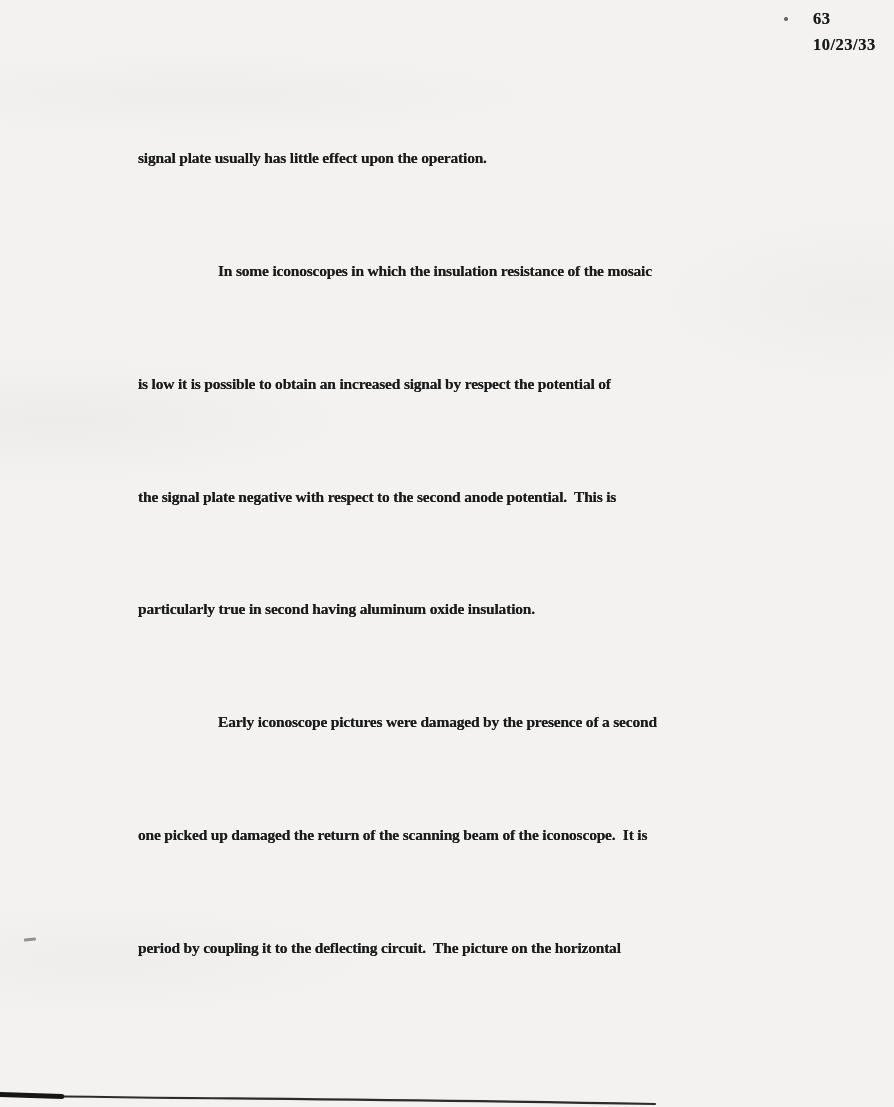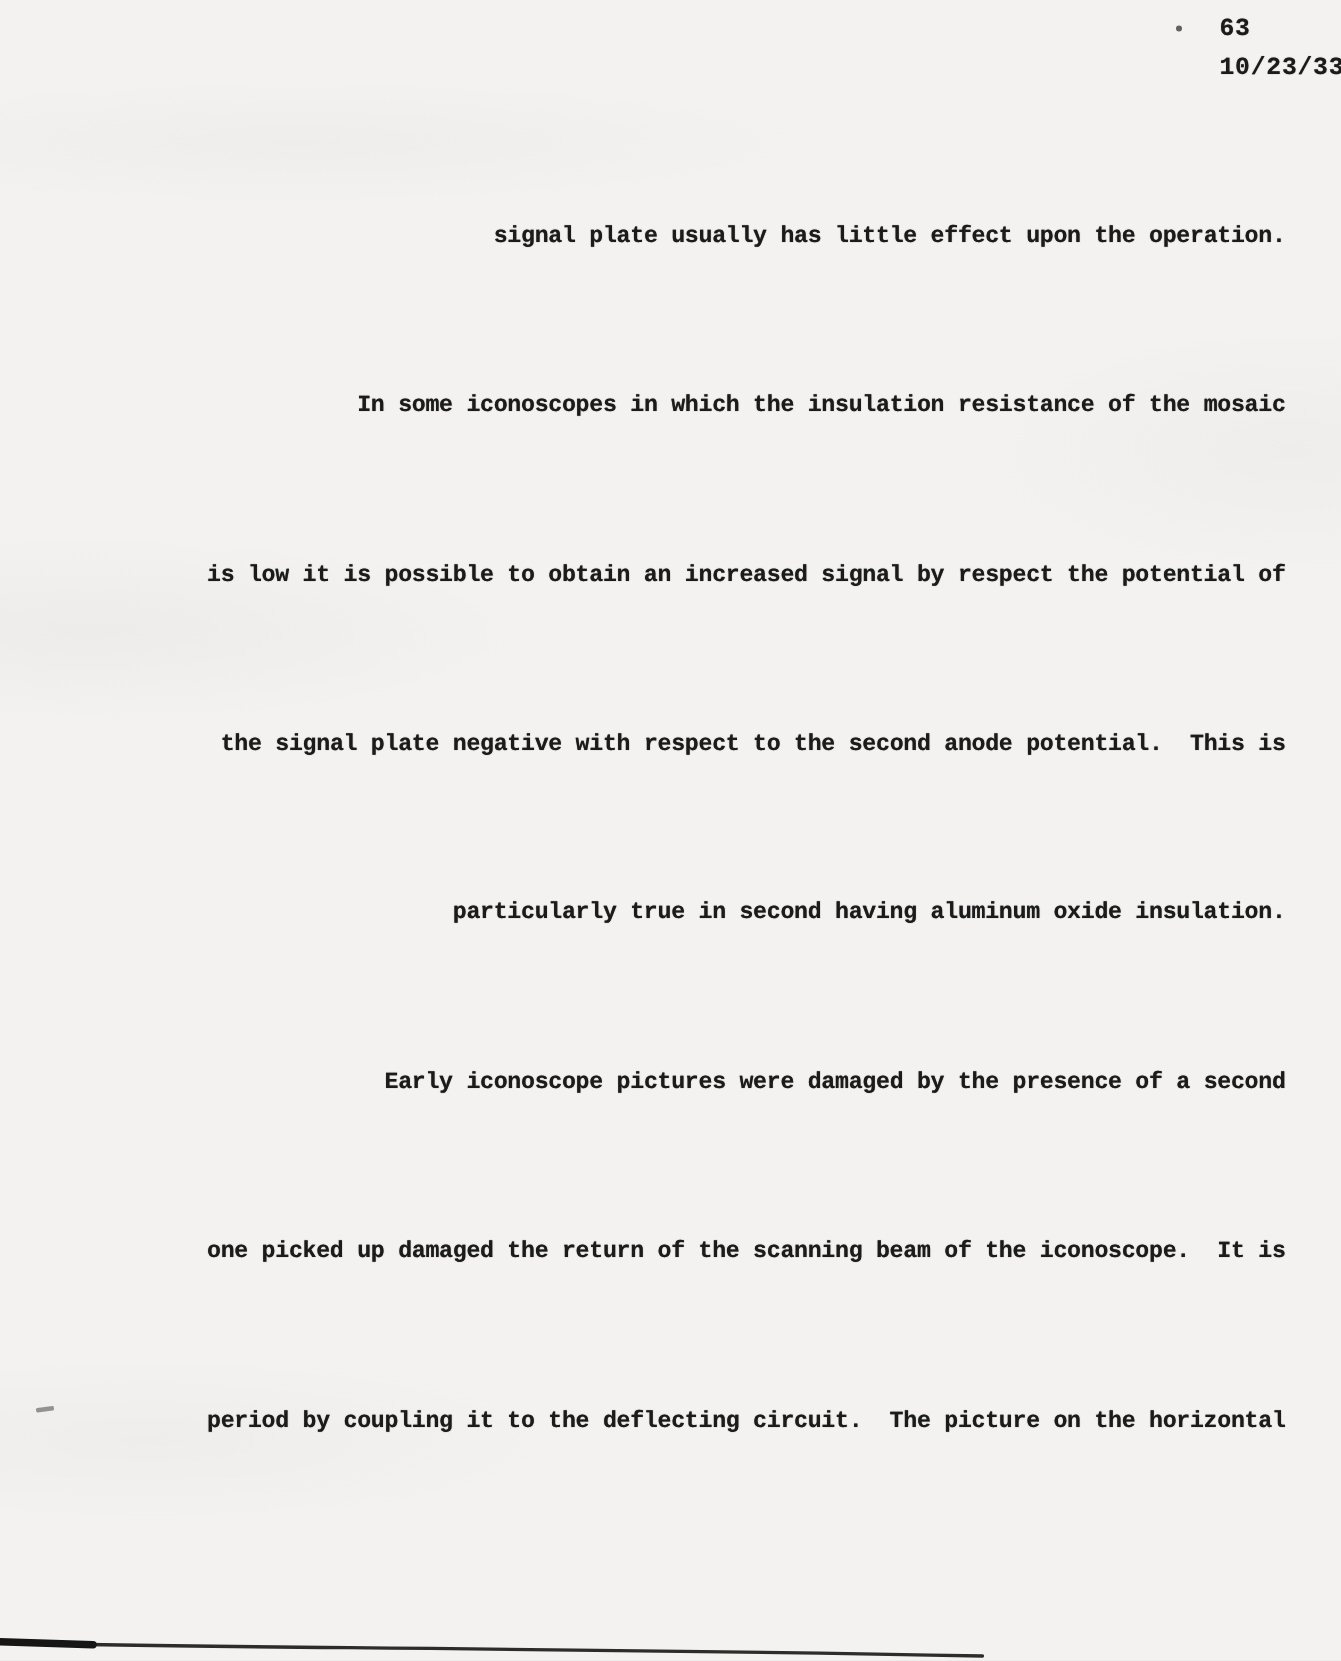--- a/index.html
+++ b/index.html
@@ -11,21 +11,21 @@
     position: relative;
     width: 894px;
     height: 1107px;
     background:
       radial-gradient(ellipse 420px 90px at 60px 420px, rgba(120,120,118,0.05), rgba(0,0,0,0) 70%),
       radial-gradient(ellipse 500px 60px at 200px 95px, rgba(120,120,118,0.04), rgba(0,0,0,0) 70%),
       radial-gradient(ellipse 300px 120px at 860px 300px, rgba(120,120,118,0.04), rgba(0,0,0,0) 70%),
       radial-gradient(ellipse 400px 80px at 100px 960px, rgba(120,120,118,0.04), rgba(0,0,0,0) 70%),
       #f3f2f0;
     overflow: hidden;
-    font-family: Liberation Mono, monospace;
+    font-family: Liberation Serif, serif;
     font-weight: bold;
     color: #1b1b1b;
   }
   .corner-marks {
     position: absolute;
     left: 813px;
     top: 6px;
     font-size: 16.5px;
     line-height: 26px;
     letter-spacing: 0.5px;
@@ -46,21 +46,20 @@
     left: 138px;
     top: 64px;
     font-size: 15.5px;
     line-height: 37.6px;
     letter-spacing: -0.2px;
     white-space: pre;
     text-shadow: 0 0 0.6px rgba(15,15,15,0.72);
   }
   .line {
     height: 37.6px;
-    text-align: right;
   }
   .indent {
     padding-left: 80px;
   }
   .ink-speck {
     position: absolute;
     left: 24px;
     top: 938px;
     width: 12px;
     height: 3px;

